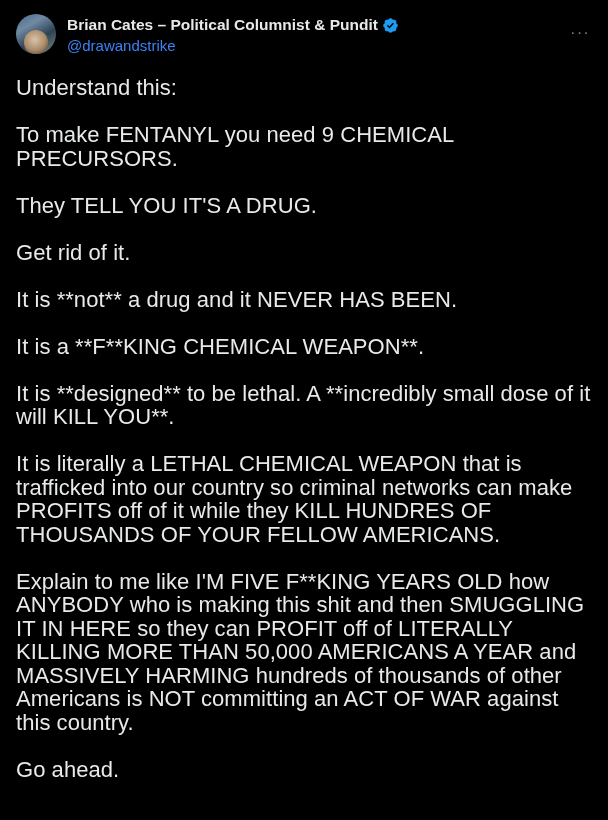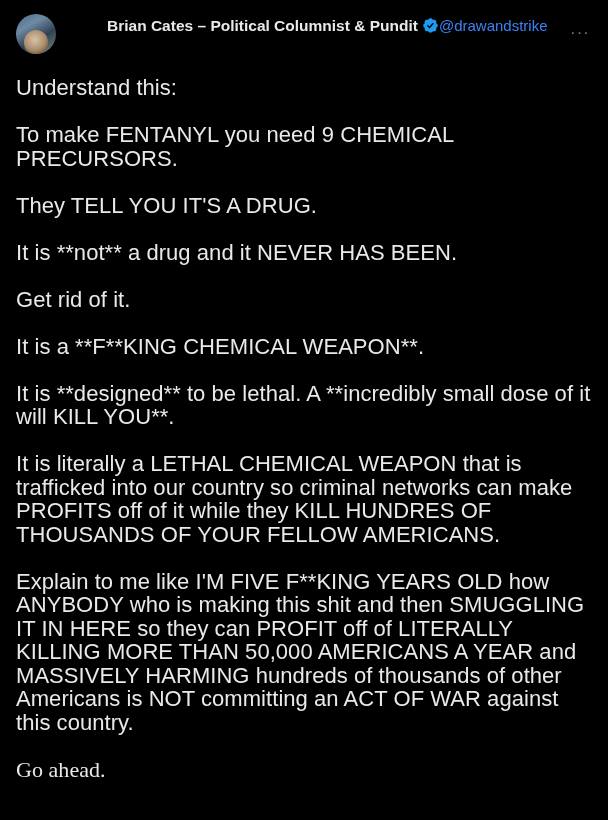--- a/index.html
+++ b/index.html
@@ -42,25 +42,24 @@
     position: absolute;
     left: 8px;
     top: 16px;
     width: 24px;
     height: 24px;
     border-radius: 50% 50% 45% 45%;
     background: radial-gradient(circle at 45% 40%, #d8c4a8 0%, #a98b6a 55%, #3b3228 100%);
   }
   .name-block {
     display: flex;
-    flex-direction: row;
+    flex-direction: column;
     justify-content: flex-end;
     padding-top: 1px;
     min-width: 0;
-    margin-left: 40px;
   }
   .name-row {
     display: flex;
     align-items: center;
     line-height: 20px;
   }
   .display-name {
     font-size: 15.5px;
     font-weight: bold;
     color: #e7e9ea;
@@ -99,21 +98,20 @@
     line-height: 23.5px;
     color: #e7e9ea;
     letter-spacing: 0.05px;
     word-wrap: break-word;
   }
   .tweet-body p {
     margin: 0 0 23.5px 0;
   }
   .tweet-body p:last-child {
     margin-bottom: 0;
-    font-family: Liberation Serif, serif;
   }
 </style>
 </head>
 <body>
 
 <div class="tweet">
 
   <div class="tweet-header">
     <div class="avatar"></div>
     <div class="name-block">
@@ -128,22 +126,22 @@
       <div class="handle">@drawandstrike</div>
     </div>
   </div>
 
   <div class="more-btn">···</div>
 
   <div class="tweet-body">
     <p>Understand this:</p>
     <p>To make FENTANYL you need 9 CHEMICAL PRECURSORS.</p>
     <p>They TELL YOU IT'S A DRUG.</p>
+    <p>Get rid of it.</p>
     <p>It is **not** a drug and it NEVER HAS BEEN.</p>
-    <p>Get rid of it.</p>
     <p>It is a **F**KING CHEMICAL WEAPON**.</p>
     <p>It is **designed** to be lethal. A **incredibly small dose of it will KILL YOU**.</p>
     <p>It is literally a LETHAL CHEMICAL WEAPON that is trafficked into our country so criminal networks can make PROFITS off of it while they KILL HUNDRES OF THOUSANDS OF YOUR FELLOW AMERICANS.</p>
     <p>Explain to me like I'M FIVE F**KING YEARS OLD how ANYBODY who is making this shit and then SMUGGLING IT IN HERE so they can PROFIT off of LITERALLY KILLING MORE THAN 50,000 AMERICANS A YEAR and MASSIVELY  HARMING hundreds of thousands of other Americans is NOT committing an ACT OF WAR against this country.</p>
     <p>Go ahead.</p>
   </div>
 
 </div>
 
 </body></html>

